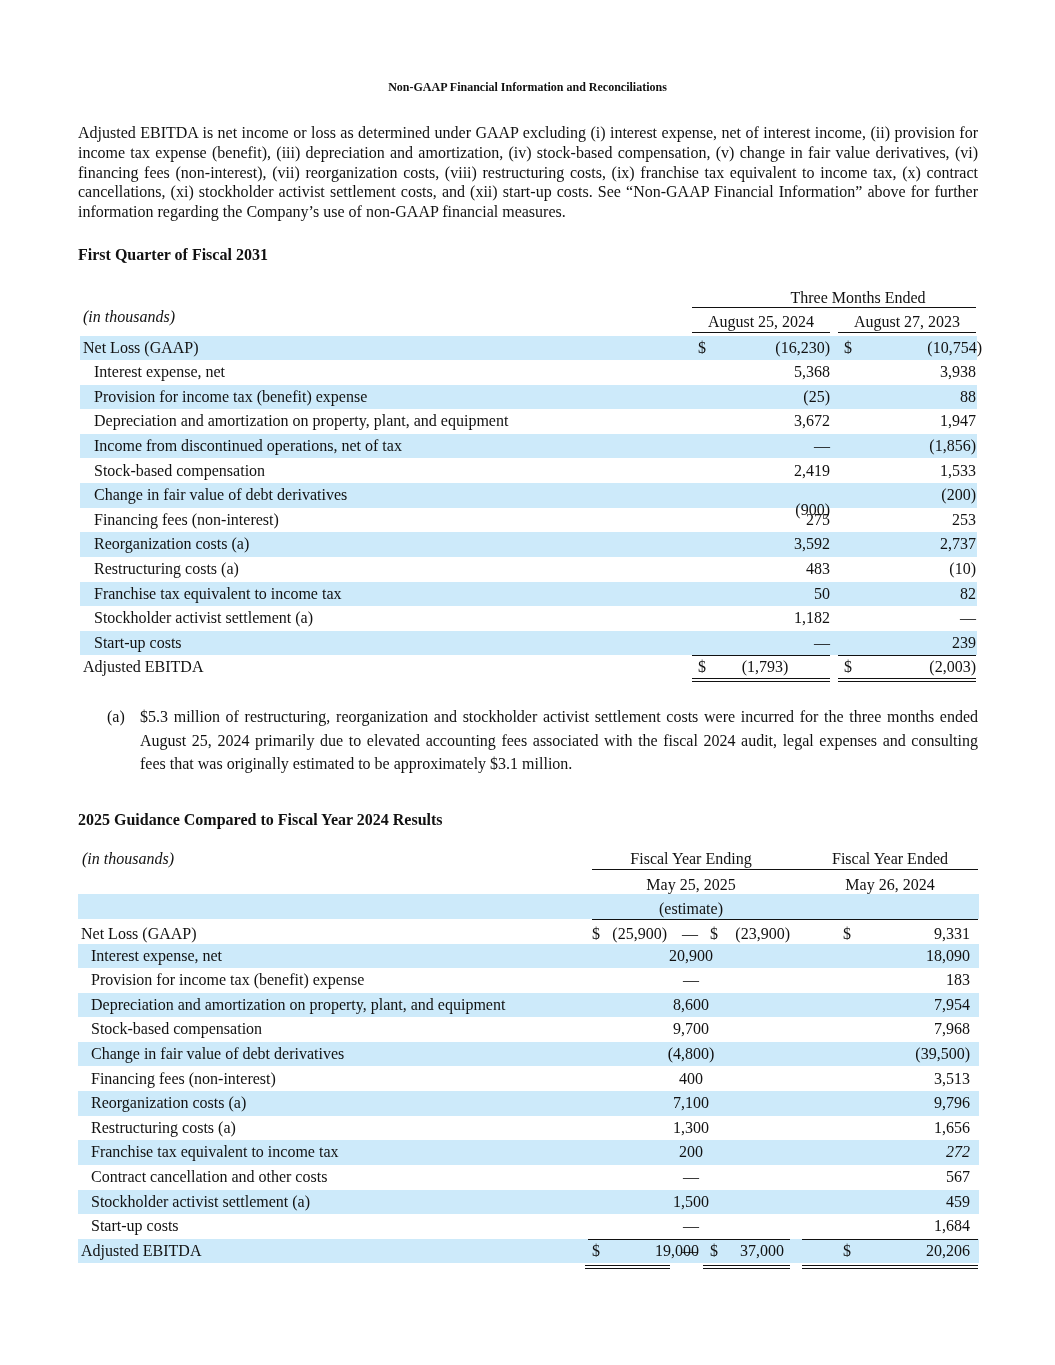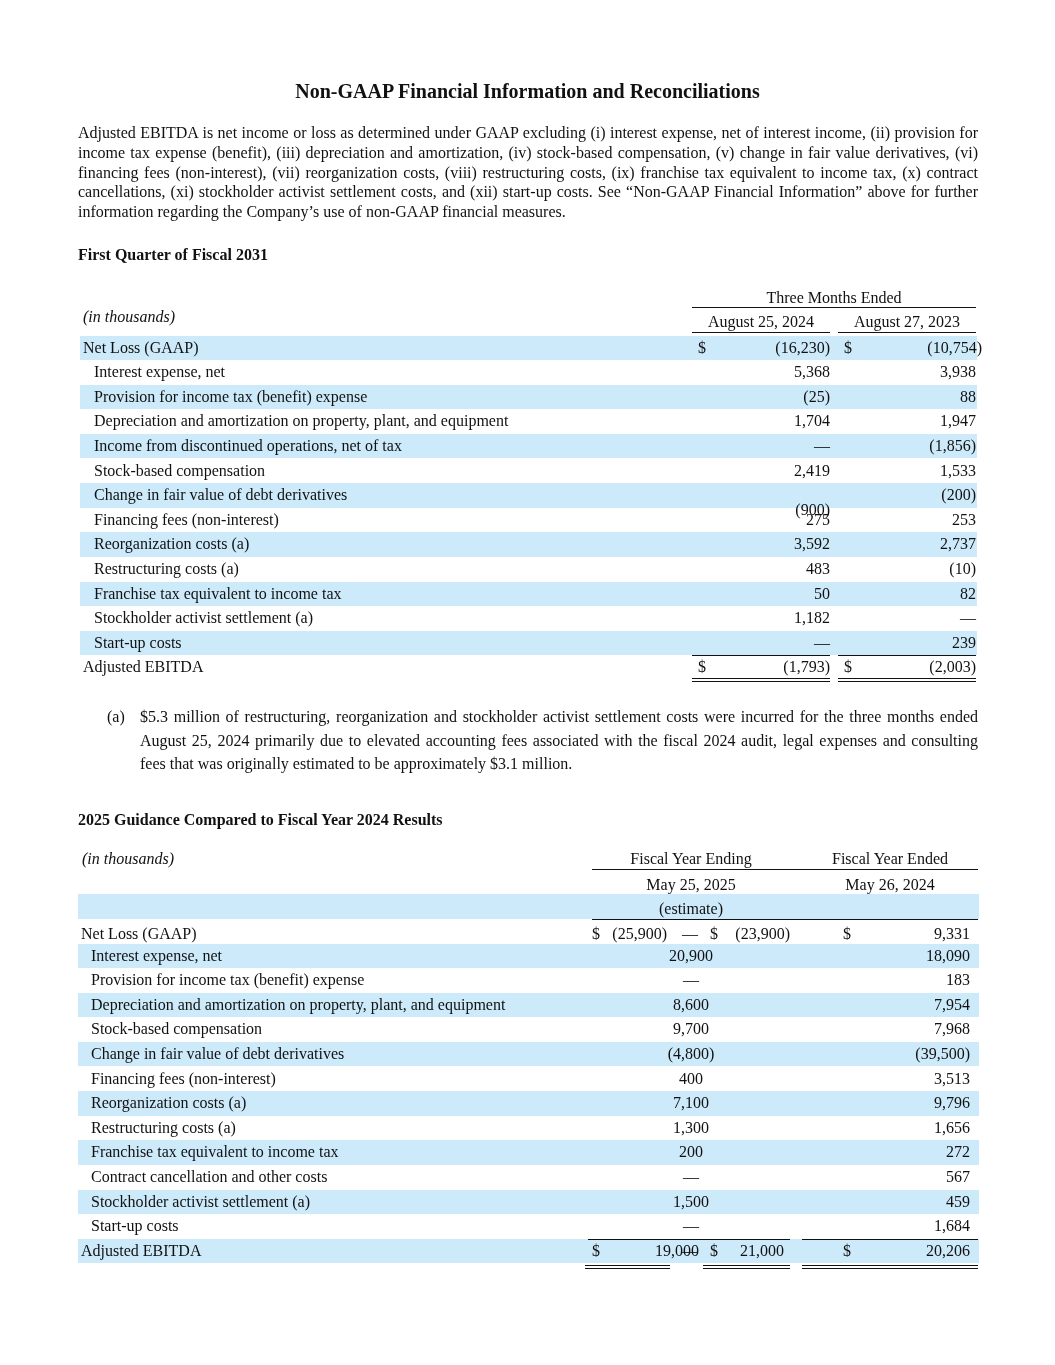--- a/index.html
+++ b/index.html
@@ -2,21 +2,21 @@
 <html><head>
 <meta charset="utf-8">
 <style>
   html, body { margin: 0; padding: 0; background: #ffffff; }
   body {
     width: 1055px; height: 1365px; position: relative; overflow: hidden;
     font-family: "Liberation Serif", "DejaVu Serif", serif;
     color: #111; font-size: 16px;
   }
   .abs { position: absolute; }
-  .title { left: 0; width: 1055px; top: 80px; text-align: center; font-weight: bold; font-size: 20px; }
+  .title { left: 0; width: 1055px; top: 80px; text-align: center; font-weight: bold; font-size: 12px; }
   .para { left: 78px; width: 900px; top: 123px; font-size: 16px; line-height: 19.8px; text-align: justify; }
   .h2 { left: 78px; font-weight: bold; font-size: 16px; }
   .band { position: absolute; left: 80px; width: 897px; height: 24.6px; background: #cdeafa; }
   .band2 { position: absolute; left: 78px; width: 901px; height: 24.5px; background: #cdeafa; }
   .lbl { position: absolute; white-space: nowrap; font-size: 16px; }
   .num { position: absolute; text-align: right; white-space: nowrap; font-size: 16px; }
   .ctr { position: absolute; text-align: center; white-space: nowrap; font-size: 16px; }
   .line { position: absolute; height: 0; border-top: 1.5px solid #111; }
   .dbl { position: absolute; height: 2px; border-top: 1.5px solid #111; border-bottom: 1.5px solid #111; }
   .note { left: 107px; width: 871px; top: 705px; font-size: 16px; line-height: 23.5px; }
@@ -25,42 +25,42 @@
   .ital { font-style: italic; }
 </style>
 </head>
 <body>
 
 <div class="abs title">Non-GAAP Financial Information and Reconciliations</div>
 <div class="abs para">Adjusted EBITDA is net income or loss as determined under GAAP excluding (i) interest expense, net of interest income, (ii) provision for income tax expense (benefit), (iii) depreciation and amortization, (iv) stock-based compensation, (v) change in fair value derivatives, (vi) financing fees (non-interest), (vii) reorganization costs, (viii) restructuring costs, (ix) franchise tax equivalent to income tax, (x) contract cancellations, (xi) stockholder activist settlement costs, and (xii) start-up costs. See “Non-GAAP Financial Information” above for further information regarding the Company’s use of non-GAAP financial measures.</div>
 
 <div class="abs h2" style="top:246px">First Quarter of Fiscal 2031</div>
 <div id="q1">
-    <div class="ctr" style="left:692px;width:284px;top:289px;text-align:center;">Three Months Ended</div>
+    <div class="ctr" style="left:716px;width:284px;top:289px;text-align:center;">Three Months Ended</div>
     <div class="line" style="left:692px;width:284px;top:307px;"></div>
     <div class="lbl ital" style="left:83px;top:308px;">(in thousands)</div>
     <div class="ctr" style="left:692px;width:138px;top:313px;">August 25, 2024</div>
     <div class="ctr" style="left:838px;width:138px;top:313px;">August 27, 2023</div>
     <div class="line" style="left:692px;width:138px;top:332px;"></div>
     <div class="line" style="left:838px;width:138px;top:332px;"></div>
     <div class="band" style="top:335.5px;"></div>
     <div class="lbl" style="left:83px;top:338.5px;">Net Loss (GAAP)</div>
     <div class="lbl" style="left:698px;top:338.5px;">$</div>
     <div class="lbl" style="left:844px;top:338.5px;">$</div>
     <div class="num" style="left:700px;width:130px;top:338.5px;">(16,230)</div>
     <div class="num" style="left:846px;width:136px;top:338.5px;">(10,754)</div>
     <div class="lbl" style="left:94px;top:363.1px;">Interest expense, net</div>
     <div class="num" style="left:700px;width:130px;top:363.1px;">5,368</div>
     <div class="num" style="left:846px;width:130px;top:363.1px;">3,938</div>
     <div class="band" style="top:384.7px;"></div>
     <div class="lbl" style="left:94px;top:387.7px;">Provision for income tax (benefit) expense</div>
     <div class="num" style="left:700px;width:130px;top:387.7px;">(25)</div>
     <div class="num" style="left:846px;width:130px;top:387.7px;">88</div>
     <div class="lbl" style="left:94px;top:412.3px;">Depreciation and amortization on property, plant, and equipment</div>
-    <div class="num" style="left:700px;width:130px;top:412.3px;">1,704</div>
+    <div class="num" style="left:700px;width:130px;top:412.3px;">3,672</div>
     <div class="num" style="left:846px;width:130px;top:412.3px;">1,947</div>
     <div class="band" style="top:433.9px;"></div>
     <div class="lbl" style="left:94px;top:436.9px;">Income from discontinued operations, net of tax</div>
     <div class="num" style="left:700px;width:130px;top:436.9px;">—</div>
     <div class="num" style="left:846px;width:130px;top:436.9px;">(1,856)</div>
     <div class="lbl" style="left:94px;top:461.5px;">Stock-based compensation</div>
     <div class="num" style="left:700px;width:130px;top:461.5px;">2,419</div>
     <div class="num" style="left:846px;width:130px;top:461.5px;">1,533</div>
     <div class="band" style="top:483.1px;"></div>
     <div class="lbl" style="left:94px;top:486.1px;">Change in fair value of debt derivatives</div>
@@ -85,21 +85,21 @@
     <div class="num" style="left:846px;width:130px;top:609.1px;">—</div>
     <div class="band" style="top:630.7px;"></div>
     <div class="lbl" style="left:94px;top:633.7px;">Start-up costs</div>
     <div class="num" style="left:700px;width:130px;top:633.7px;">—</div>
     <div class="num" style="left:846px;width:130px;top:633.7px;">239</div>
     <div class="line" style="left:692px;width:138px;top:655.3px;"></div>
     <div class="line" style="left:838px;width:138px;top:655.3px;"></div>
     <div class="lbl" style="left:83px;top:658.3px;">Adjusted EBITDA</div>
     <div class="lbl" style="left:698px;top:658.3px;">$</div>
     <div class="lbl" style="left:844px;top:658.3px;">$</div>
-    <div class="num" style="left:700px;width:130px;top:658.3px;">(1,793)</div>
+    <div class="num" style="left:700px;width:130px;top:658.3px;text-align:center;">(1,793)</div>
     <div class="num" style="left:846px;width:130px;top:658.3px;">(2,003)</div>
     <div class="dbl" style="left:692px;width:138px;top:678.3px;"></div>
     <div class="dbl" style="left:838px;width:138px;top:678.3px;"></div>
   </div>
 
 <div class="abs note">
   <span class="tag">(a)</span>
   <span class="txt">$5.3 million of restructuring, reorganization and stockholder activist settlement costs were incurred for the three months ended August 25, 2024 primarily due to elevated accounting fees associated with the fiscal 2024 audit, legal expenses and consulting fees that was originally estimated to be approximately $3.1 million.</span>
 </div>
 
@@ -148,38 +148,38 @@
     <div class="band2" style="top:1091.1px;"></div>
     <div class="lbl" style="left:91px;top:1094.1px;">Reorganization costs (a)</div>
     <div class="ctr" style="left:592px;width:198px;top:1094.1px;">7,100</div>
     <div class="num" style="left:802px;width:168px;top:1094.1px;">9,796</div>
     <div class="lbl" style="left:91px;top:1118.7px;">Restructuring costs (a)</div>
     <div class="ctr" style="left:592px;width:198px;top:1118.7px;">1,300</div>
     <div class="num" style="left:802px;width:168px;top:1118.7px;">1,656</div>
     <div class="band2" style="top:1140.3px;"></div>
     <div class="lbl" style="left:91px;top:1143.3px;">Franchise tax equivalent to income tax</div>
     <div class="ctr" style="left:592px;width:198px;top:1143.3px;">200</div>
-    <div class="num" style="left:802px;width:168px;top:1143.3px;">272</div>
+    <div class="num" style="left:802px;width:168px;top:1143.3px;font-style:italic;">272</div>
     <div class="lbl" style="left:91px;top:1167.9px;">Contract cancellation and other costs</div>
     <div class="ctr" style="left:592px;width:198px;top:1167.9px;">—</div>
     <div class="num" style="left:802px;width:168px;top:1167.9px;">567</div>
     <div class="band2" style="top:1189.5px;"></div>
     <div class="lbl" style="left:91px;top:1192.5px;">Stockholder activist settlement (a)</div>
     <div class="ctr" style="left:592px;width:198px;top:1192.5px;">1,500</div>
     <div class="num" style="left:802px;width:168px;top:1192.5px;">459</div>
     <div class="lbl" style="left:91px;top:1217.1px;">Start-up costs</div>
     <div class="ctr" style="left:592px;width:198px;top:1217.1px;">—</div>
     <div class="num" style="left:802px;width:168px;top:1217.1px;">1,684</div>
     <div class="band2" style="top:1238.7px;"></div>
     <div class="line" style="left:588px;width:202px;top:1238.7px;"></div>
     <div class="line" style="left:802px;width:176px;top:1238.7px;"></div>
     <div class="lbl" style="left:81px;top:1241.7px;">Adjusted EBITDA</div>
     <div class="lbl" style="left:592px;top:1241.7px;">$</div>
     <div class="num" style="left:632px;width:67px;top:1241.7px;">19,000</div>
     <div class="ctr" style="left:677px;width:26px;top:1241.7px;">—</div>
     <div class="lbl" style="left:710px;top:1241.7px;">$</div>
-    <div class="num" style="left:720px;width:64px;top:1241.7px;">21,000</div>
+    <div class="num" style="left:720px;width:64px;top:1241.7px;">37,000</div>
     <div class="lbl" style="left:843px;top:1241.7px;">$</div>
     <div class="num" style="left:850px;width:120px;top:1241.7px;">20,206</div>
     <div class="dbl" style="left:585px;width:85px;top:1264.7px;"></div>
     <div class="dbl" style="left:703px;width:87px;top:1264.7px;"></div>
     <div class="dbl" style="left:802px;width:176px;top:1264.7px;"></div>
   </div>
 
 </body></html>

